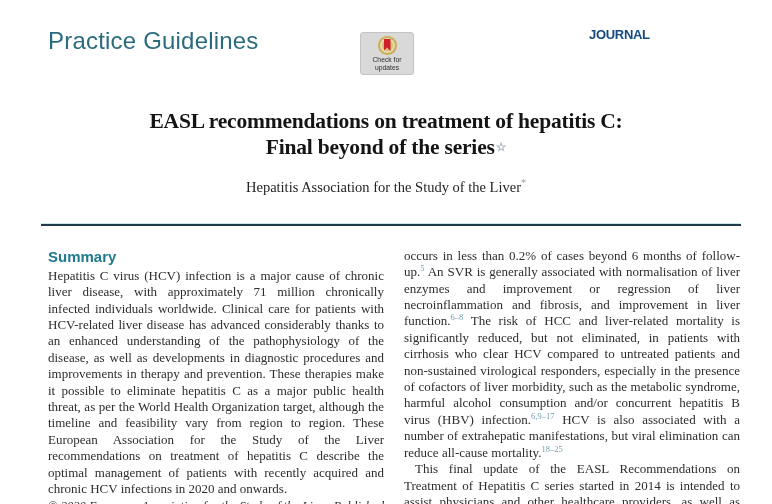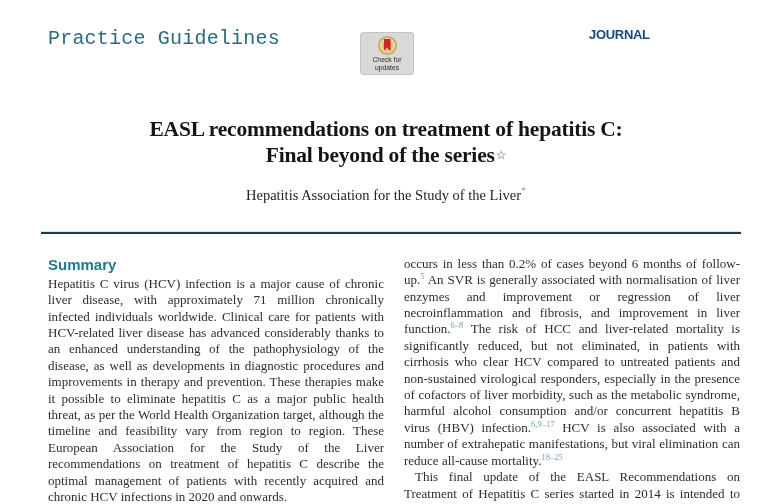--- a/index.html
+++ b/index.html
@@ -14,22 +14,22 @@
   }
   
   .hdr{
     position:relative;
     height:80px;
     padding:0 32px 0 48px;
   }
   .section-label{
     position:absolute;
     left:48px;top:27px;
-    font-family:Liberation Mono, monospace;
-    font-size:20px;
+    font-family:Liberation Sans, sans-serif;
+    font-size:24px;
     letter-spacing:.2px;
     color:#2a6b7d;
   }
   .check-badge{
     position:absolute;
     left:360px;top:32px;
     width:54px;height:43px;
     background:#d9d9d9;
     border:1px solid #c3c3c3;
     border-radius:3px;
@@ -62,21 +62,21 @@
     position:absolute;
     left:589px;top:26px;
     font-family:"Liberation Sans", sans-serif;
     font-weight:bold;
     font-size:13px;
     line-height:17px;
     letter-spacing:-0.3px;
     color:#154a80;
   }
   
-  .title-block{ text-align:center; margin-top:36px; }
+  .title-block{ text-align:center; margin-top:28px; }
   .article-title{
     margin:0;
     font-family:"Liberation Serif", serif;
     font-weight:bold;
     font-size:21.5px;
     line-height:26px;
     color:#141414;
     letter-spacing:-0.2px;
   }
   .title-star{

